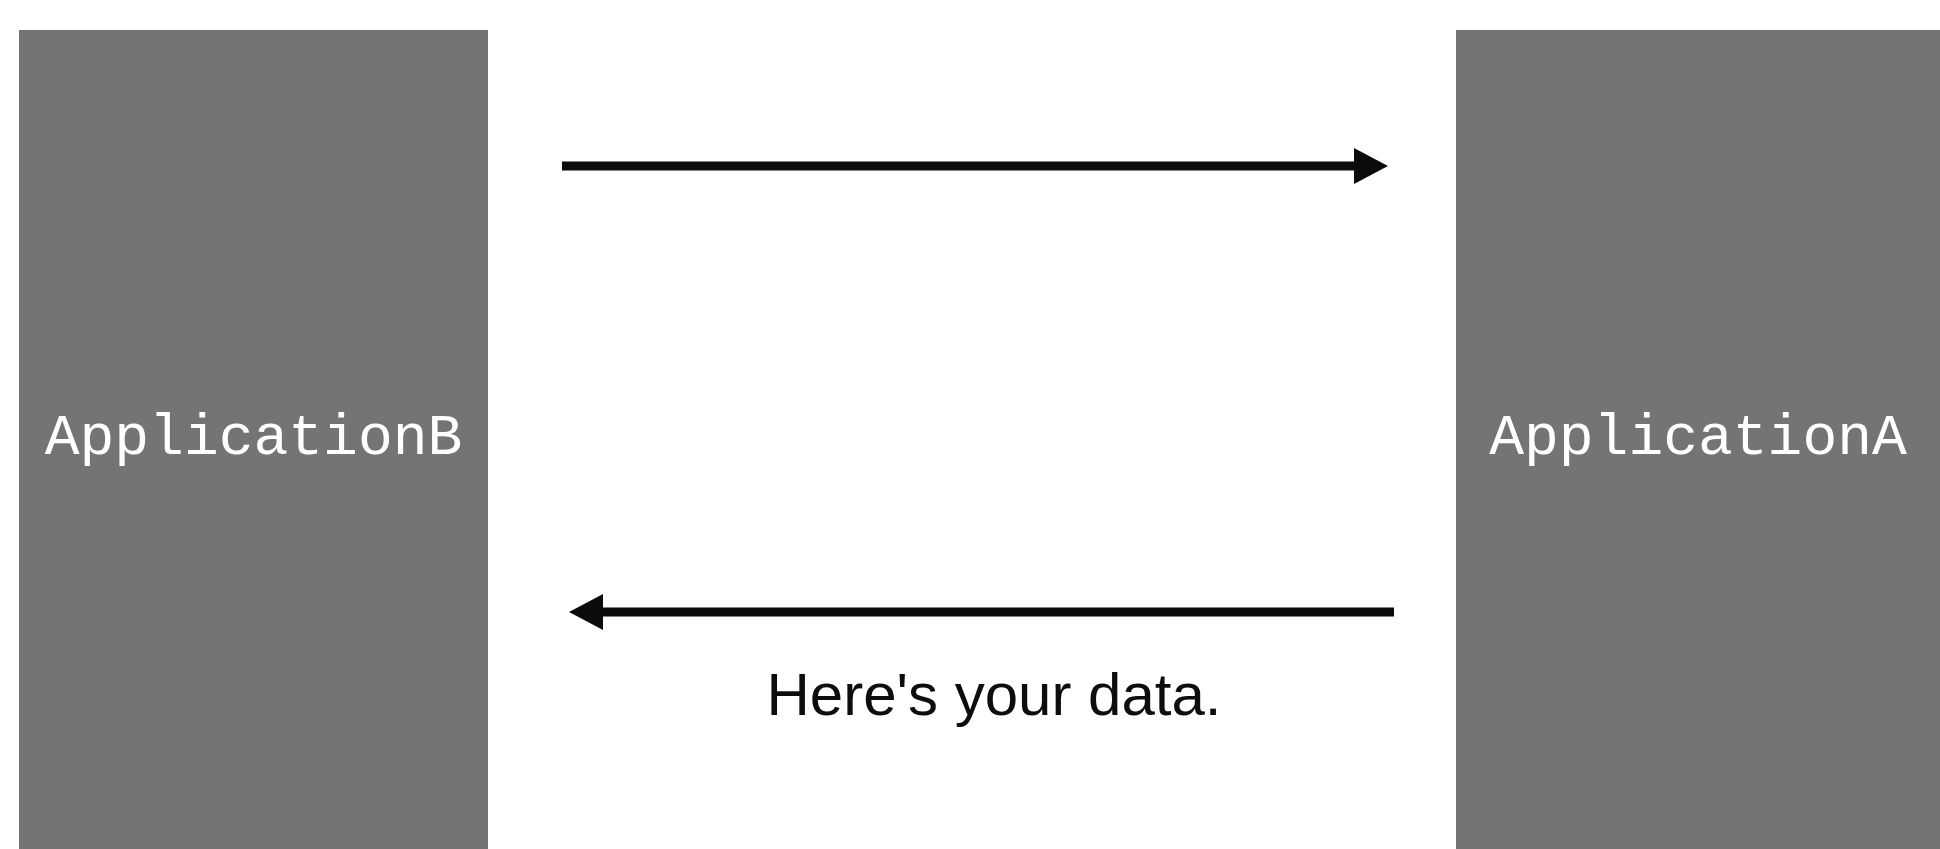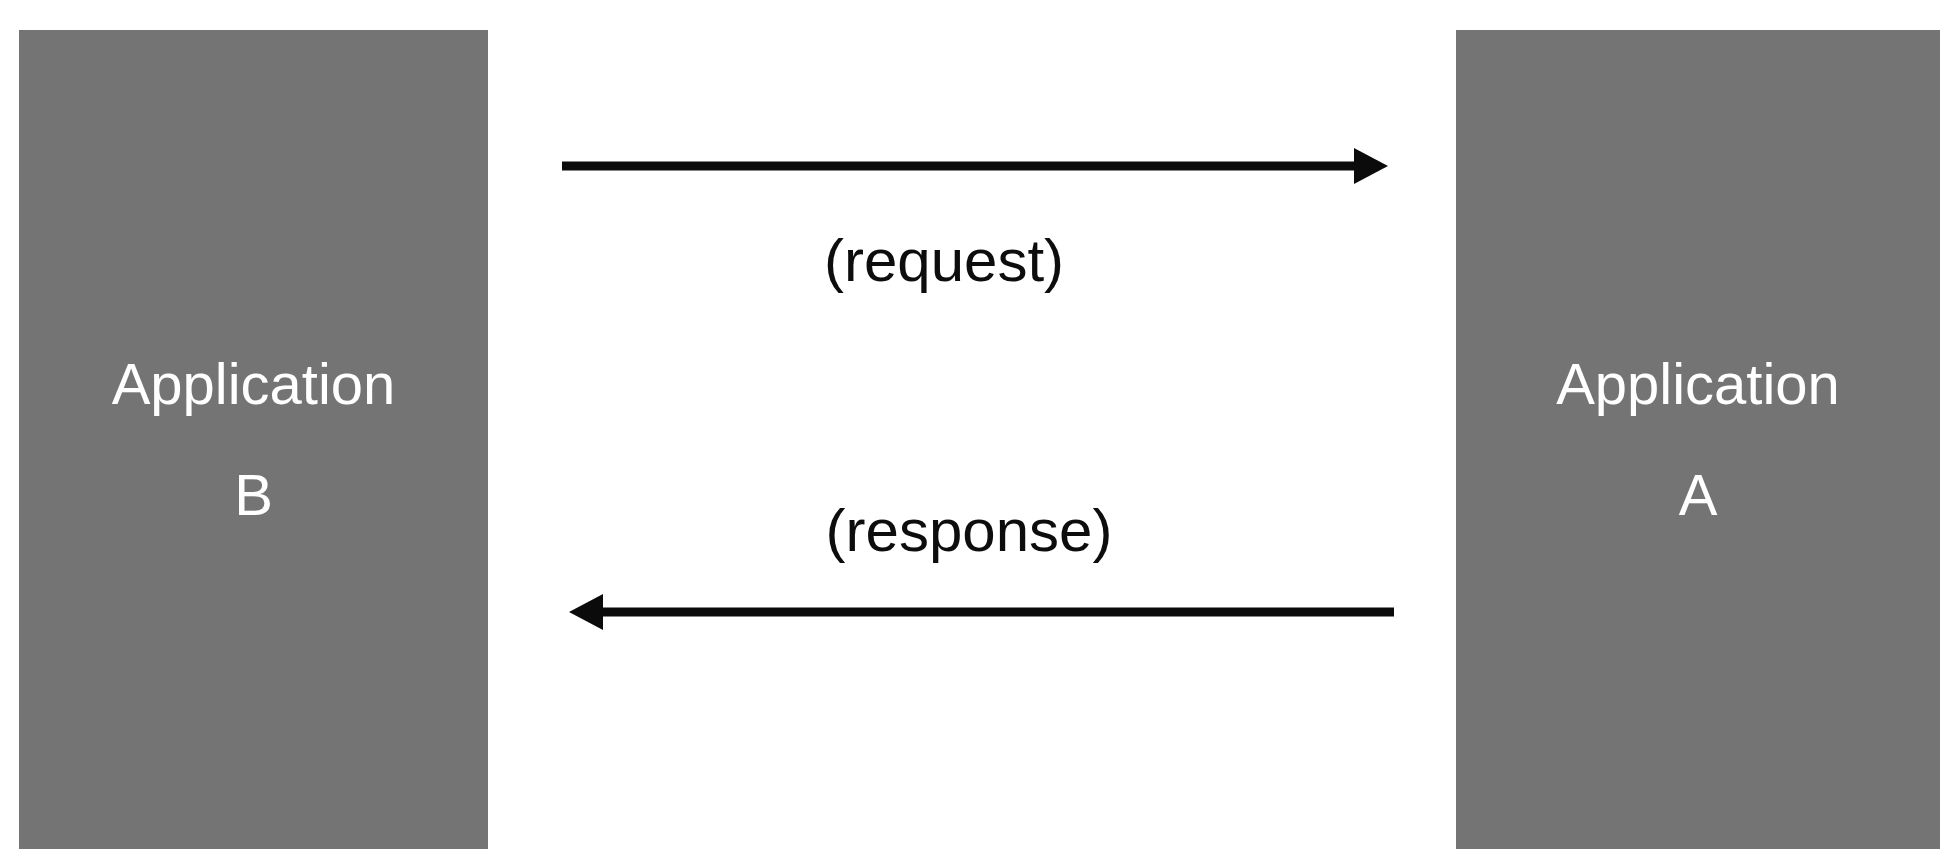--- a/index.html
+++ b/index.html
@@ -14,26 +14,27 @@
     font-family: "Liberation Sans", sans-serif;
     overflow: hidden;
   }
   .app-box {
     position: absolute;
     top: 30px;
     height: 819px;
     background: var(--box-fill, #747474);
     color: var(--box-text, #ffffff);
     display: flex;
-    flex-direction: column;
+    flex-direction: row;
     align-items: center;
     justify-content: center;
     font-size: 58px;
     line-height: 1.9;
     text-align: center;
+    font-family: Liberation Mono, monospace;
   }
   .app-box-left {
     left: 19px;
     width: 469px;
   }
   .app-box-right {
     left: 1456px;
     width: 484px;
   }
   .arrow {
@@ -105,23 +106,22 @@
     <span>Application</span>
     <span>A</span>
   </div>
 
 
   <div class="arrow arrow-right" id="request-arrow">
     <div class="shaft"></div>
     <div class="head"></div>
   </div>
 
-  <div class="flow-label" id="label-request">(request)</div>
 
-  <div class="flow-label" id="label-response">(response)</div>
 
   <div class="arrow arrow-left" id="response-arrow">
     <div class="shaft"></div>
     <div class="head"></div>
   </div>
 
+  <div class="flow-label" id="label-heres">Here's your data.</div>
 
 </div>
 
 </body></html>

